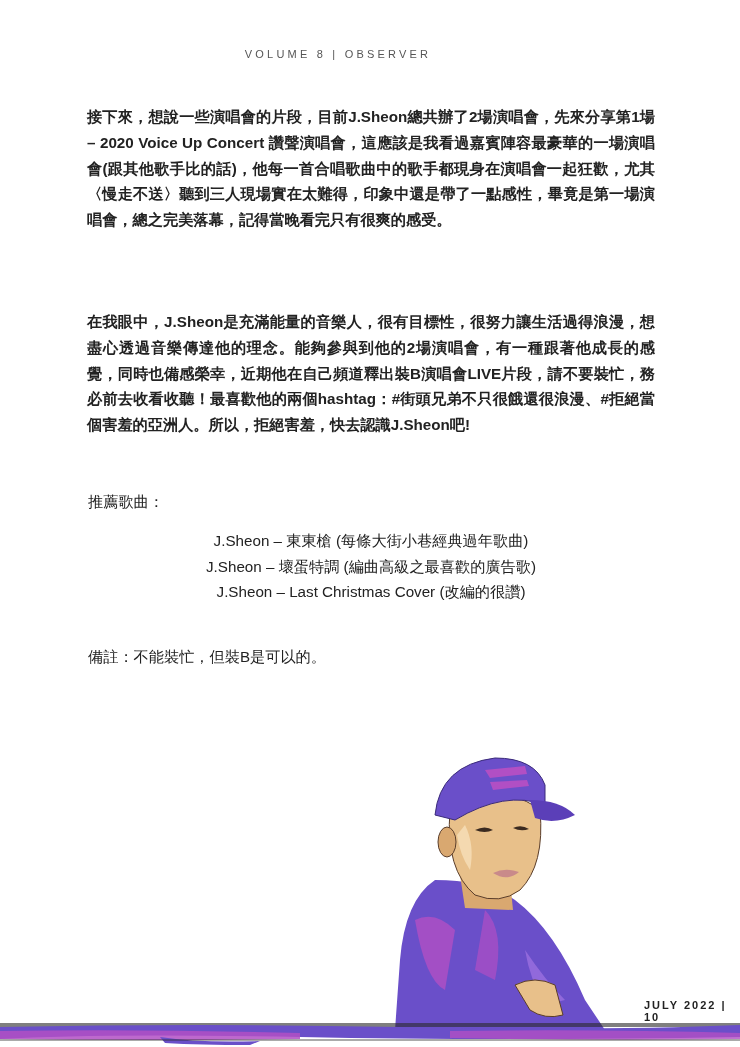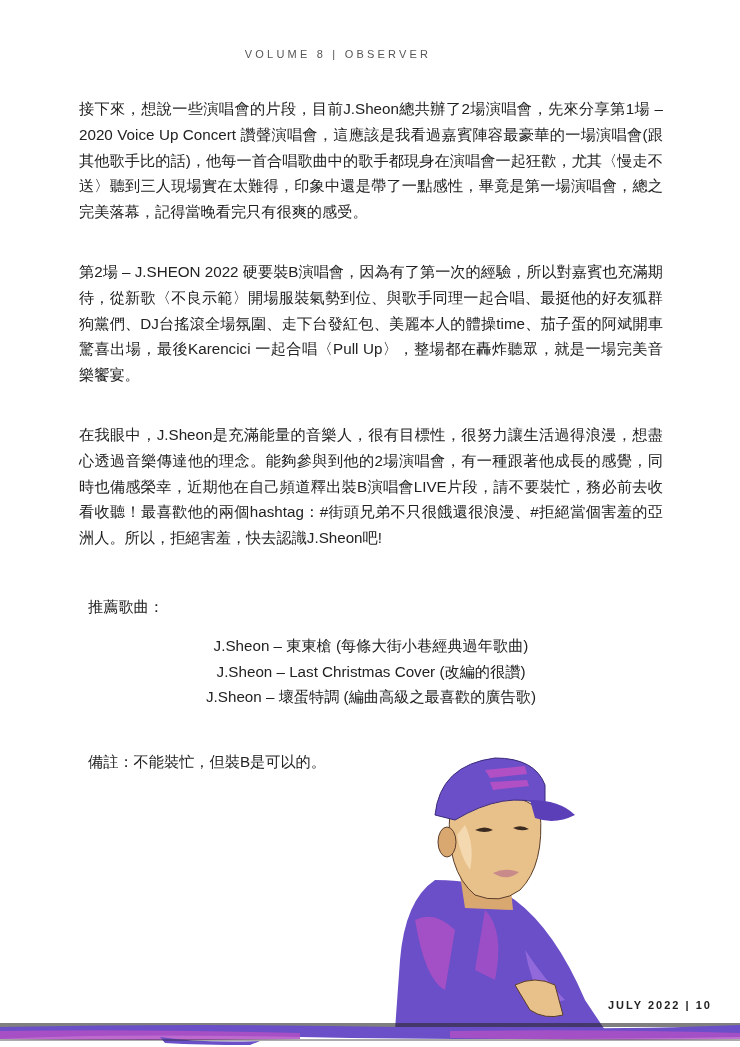--- a/index.html
+++ b/index.html
@@ -2,47 +2,46 @@
 <html><head>
 <meta charset="utf-8">
 <style>
   html, body { margin:0; padding:0; background:#ffffff; }
   body { width:740px; height:1047px; position:relative; overflow:hidden;
          font-family:"Liberation Sans","DejaVu Sans",sans-serif; color:#222; }
   .header { position:absolute; top:48px; left:0; width:676px; text-align:center;
             font-size:11px; letter-spacing:3.2px; color:#555; }
   .content { position:absolute; left:75px; top:92px; width:592px;
              font-size:15.2px; line-height:25.8px; color:#222; }
-  .para { margin:4px; text-align:justify; }
+  .para { margin:12px; text-align:justify;font-weight:bold; }
   .gap { height:26px; }
   .rec-title { margin:13px; }
   .rec-list { list-style:none; margin:0; padding:0;text-align:center; }
   .rec-list li { margin:0; }
-  .footer { position:absolute; top:999px; left:608px; font-size:11px; font-weight:bold;
+  .footer { position:absolute; top:999px; left:644px; font-size:11px; font-weight:bold;
             letter-spacing:2px; color:#222; }
   .illustration { position:absolute; left:395px; top:730px; width:300px; height:300px; }
   .brush { position:absolute; left:0; top:1013px; width:740px; height:34px; }
 </style>
 </head>
 <body>
 
 <div class="header">VOLUME 8 | OBSERVER</div>
 
 <div class="content">
   <p class="para">接下來，想說一些演唱會的片段，目前J.Sheon總共辦了2場演唱會，先來分享第1場 – 2020 Voice Up Concert 讚聲演唱會，這應該是我看過嘉賓陣容最豪華的一場演唱會(跟其他歌手比的話)，他每一首合唱歌曲中的歌手都現身在演唱會一起狂歡，尤其〈慢走不送〉聽到三人現場實在太難得，印象中還是帶了一點感性，畢竟是第一場演唱會，總之完美落幕，記得當晚看完只有很爽的感受。</p>
   <div class="gap"></div>
-  <p class="para">第2場 – J.SHEON 2022 硬要裝B演唱會，因為有了第一次的經驗，所以對嘉賓也充滿期待，從新歌〈不良示範〉開場服裝氣勢到位、與歌手同理一起合唱、最挺他的好友狐群狗黨們、DJ台搖滾全場氛圍、走下台發紅包、美麗本人的體操time、茄子蛋的阿斌開車驚喜出場，最後Karencici 一起合唱〈Pull Up〉，整場都在轟炸聽眾，就是一場完美音樂饗宴。</p>
   <div class="gap"></div>
   <p class="para">在我眼中，J.Sheon是充滿能量的音樂人，很有目標性，很努力讓生活過得浪漫，想盡心透過音樂傳達他的理念。能夠參與到他的2場演唱會，有一種跟著他成長的感覺，同時也備感榮幸，近期他在自己頻道釋出裝B演唱會LIVE片段，請不要裝忙，務必前去收看收聽！最喜歡他的兩個hashtag：#街頭兄弟不只很餓還很浪漫、#拒絕當個害羞的亞洲人。所以，拒絕害羞，快去認識J.Sheon吧!</p>
   <div class="gap"></div>
   <p class="rec-title">推薦歌曲：</p>
   <ul class="rec-list">
     <li>J.Sheon – 東東槍 (每條大街小巷經典過年歌曲)</li>
+    <li>J.Sheon – 壞蛋特調 (編曲高級之最喜歡的廣告歌)</li>
     <li>J.Sheon – Last Christmas Cover (改編的很讚)</li>
-    <li>J.Sheon – 壞蛋特調 (編曲高級之最喜歡的廣告歌)</li>
   </ul>
   <div class="gap"></div>
   <p class="rec-title">備註：不能裝忙，但裝B是可以的。</p>
 </div>
 
 <svg class="illustration" viewBox="0 0 300 300">
 
   <path d="M40 150 Q10 170 5 230 L0 300 L210 300 L190 270 Q160 200 120 170 Q90 150 40 150 Z" fill="#6a4fc9"></path>
   <path d="M20 190 Q40 180 60 200 L50 260 Q30 250 20 190 Z" fill="#b14fc4" opacity="0.8"></path>
   <path d="M90 180 Q110 200 100 250 L80 240 Q85 210 90 180 Z" fill="#b14fc4" opacity="0.7"></path>

